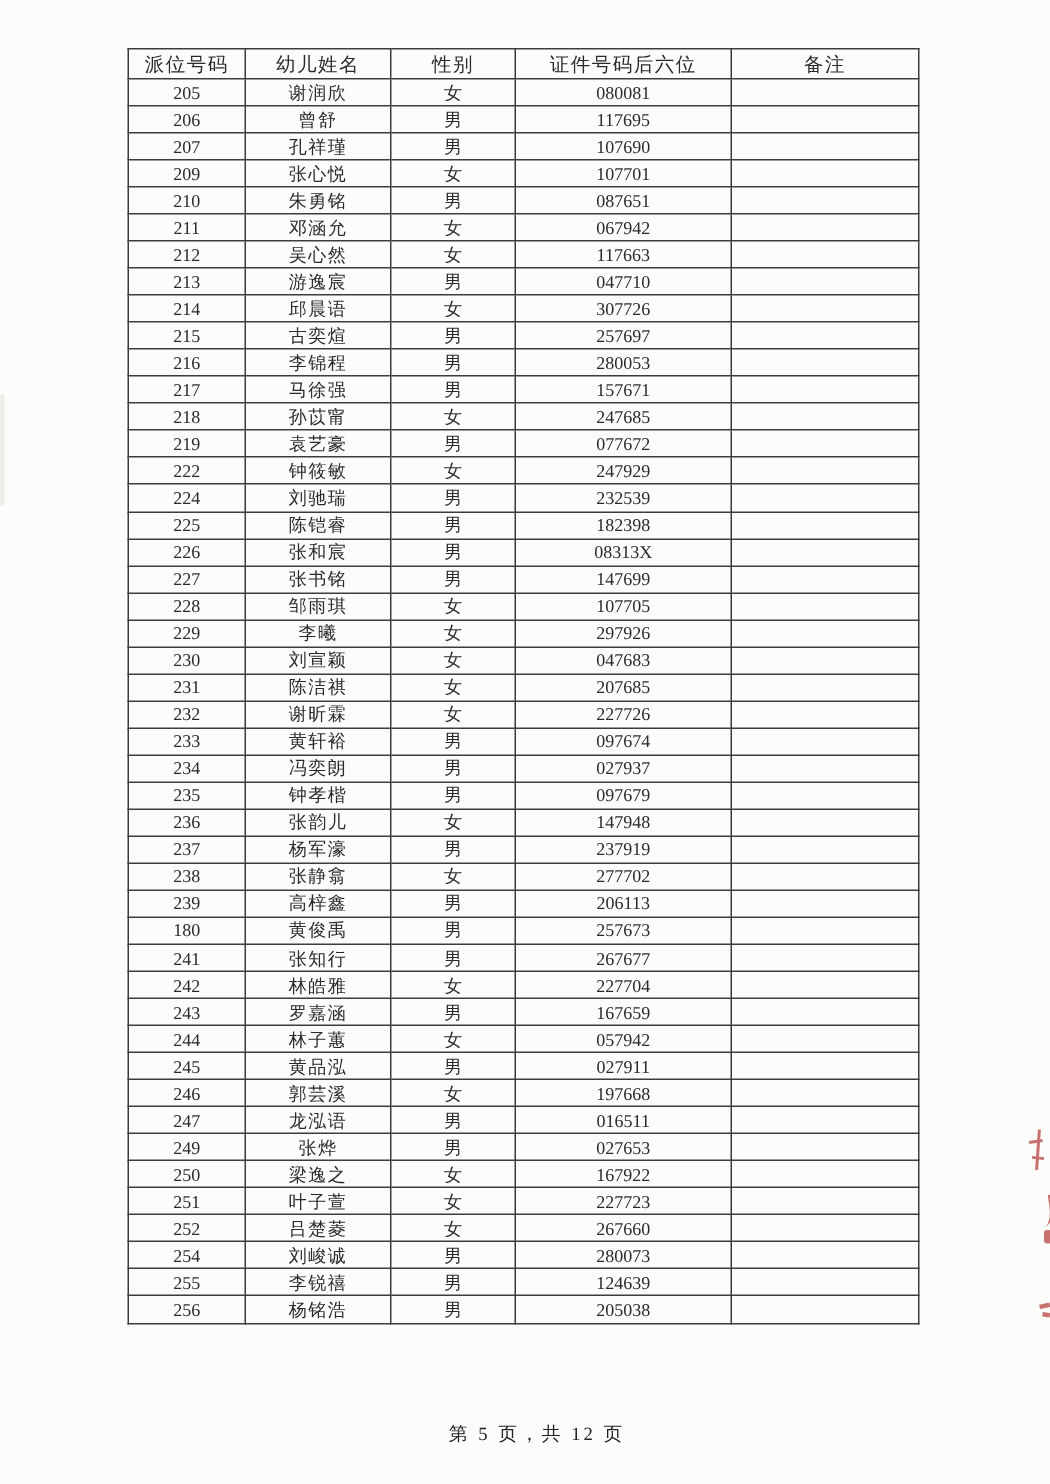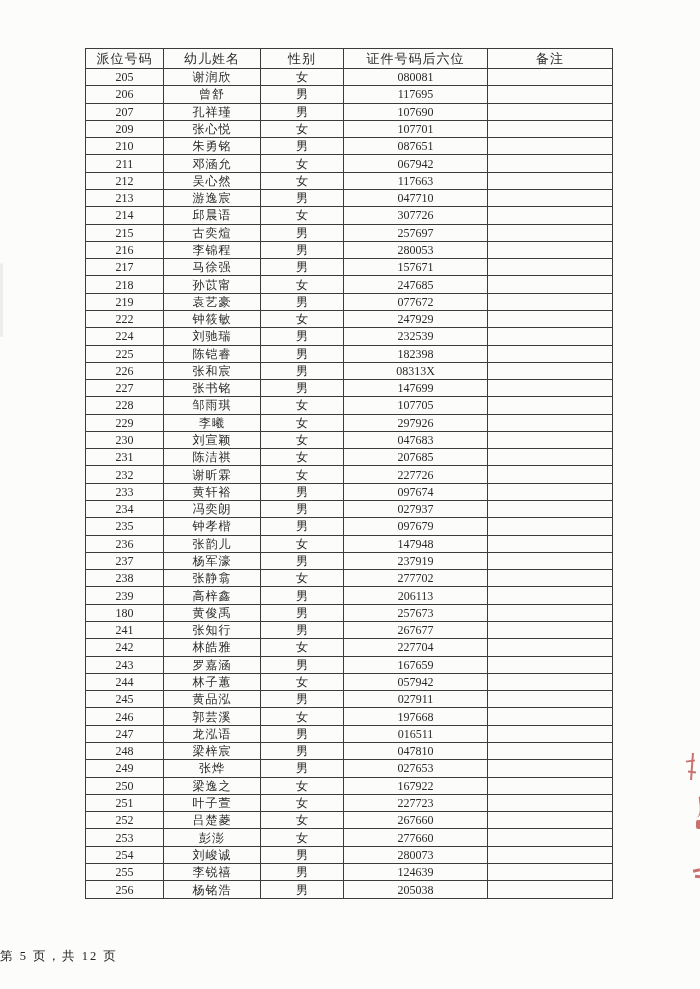--- a/index.html
+++ b/index.html
@@ -8,21 +8,21 @@
     width:700px;
     height:989px;
     background:#fcfcfa;
     overflow:hidden;
     font-family:"Liberation Serif","DejaVu Serif",serif;
     color:#2a2a2a;
   }
   table.roster {
     position:absolute;
     left:85px;
-    top:48px;
+    top:32px;
     width:527px;
     height:851px;
     border-collapse:collapse;
     table-layout:fixed;
     border-radius:26px;
   }
   table.roster th, table.roster td {
     border:1px solid #3c3c3c;
     text-align:center;
     vertical-align:middle;
@@ -34,24 +34,25 @@
     line-height:1;
   }
   table.roster thead tr { height:20px; }
   table.roster th { font-size:13px; letter-spacing:1px; }
   td.c-name { letter-spacing:1px; font-size:12.5px; }
   td.c-gender { font-size:12.5px; }
   .footer {
     position:absolute;
     left:0; right:0;
     top:948px;
-    text-align:left;
+    text-align:center;
     font-size:12.5px;
     letter-spacing:2px;
     color:#222;
+    padding-left:16px;
   }
   
   .edge-smudge {
     position:absolute;
     left:0; top:263px;
     width:3px; height:74px;
     background:#ededea;
     border-radius:2px;
   }
   .red-mark { position:absolute; }
@@ -360,27 +361,20 @@
           <td class="c-note"></td>
         </tr>
         <tr>
           <td class="c-number">247</td>
           <td class="c-name">龙泓语</td>
           <td class="c-gender">男</td>
           <td class="c-id">016511</td>
           <td class="c-note"></td>
         </tr>
         <tr>
-          <td class="c-number">248</td>
-          <td class="c-name">梁梓宸</td>
-          <td class="c-gender">男</td>
-          <td class="c-id">047810</td>
-          <td class="c-note"></td>
-        </tr>
-        <tr>
           <td class="c-number">249</td>
           <td class="c-name">张烨</td>
           <td class="c-gender">男</td>
           <td class="c-id">027653</td>
           <td class="c-note"></td>
         </tr>
         <tr>
           <td class="c-number">250</td>
           <td class="c-name">梁逸之</td>
           <td class="c-gender">女</td>
@@ -392,27 +386,20 @@
           <td class="c-name">叶子萱</td>
           <td class="c-gender">女</td>
           <td class="c-id">227723</td>
           <td class="c-note"></td>
         </tr>
         <tr>
           <td class="c-number">252</td>
           <td class="c-name">吕楚菱</td>
           <td class="c-gender">女</td>
           <td class="c-id">267660</td>
-          <td class="c-note"></td>
-        </tr>
-        <tr>
-          <td class="c-number">253</td>
-          <td class="c-name">彭澎</td>
-          <td class="c-gender">女</td>
-          <td class="c-id">277660</td>
           <td class="c-note"></td>
         </tr>
         <tr>
           <td class="c-number">254</td>
           <td class="c-name">刘峻诚</td>
           <td class="c-gender">男</td>
           <td class="c-id">280073</td>
           <td class="c-note"></td>
         </tr>
         <tr>

